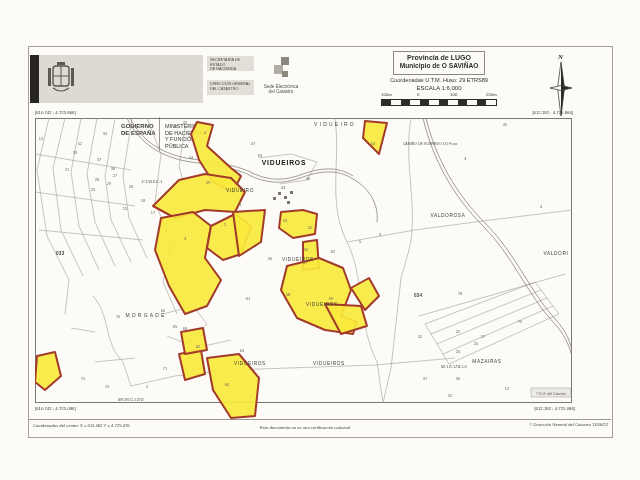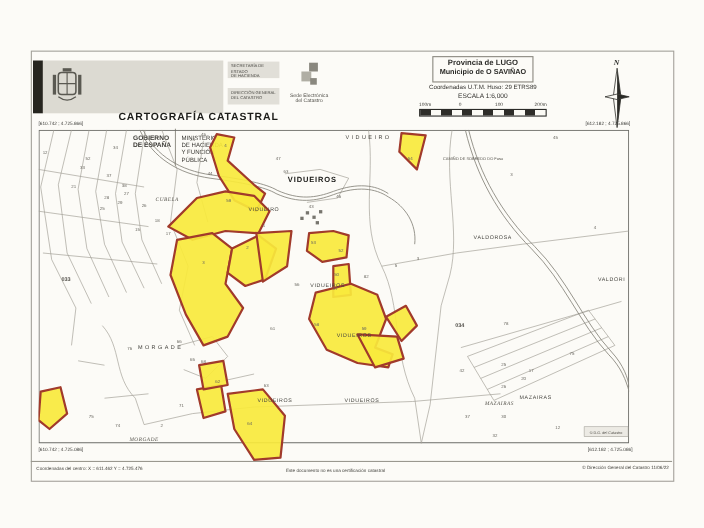--- a/index.html
+++ b/index.html
@@ -97,21 +97,20 @@
   <div class="abs sede">
     <svg class="abs" style="left:13px;top:0;" width="26" height="26" viewBox="0 0 26 26">
       <rect x="12" y="1" width="8" height="8" fill="#8a887f"></rect>
       <rect x="5" y="9" width="9" height="9" fill="#b0aea4"></rect>
       <rect x="13" y="15" width="6" height="6" fill="#8a887f"></rect>
     </svg>
     <div class="abs sede-label pre">Sede Electrónica
 del Catastro</div>
   </div>
 
-  <div class="abs title">CARTOGRAFÍA CATASTRAL</div>
 
   <div class="abs prov-box">
     <div class="prov">Provincia de LUGO</div>
     <div class="muni">Municipio de O SAVIÑAO</div>
   </div>
   <div class="abs utm">Coordenadas U.T.M. Huso: 29 ETRS89</div>
   <div class="abs escala">ESCALA 1:6,000</div>
   <div class="abs scalebar">
     <span class="sb-label" style="left:0;">100m</span>
     <span class="sb-label" style="left:36px;">0</span>

